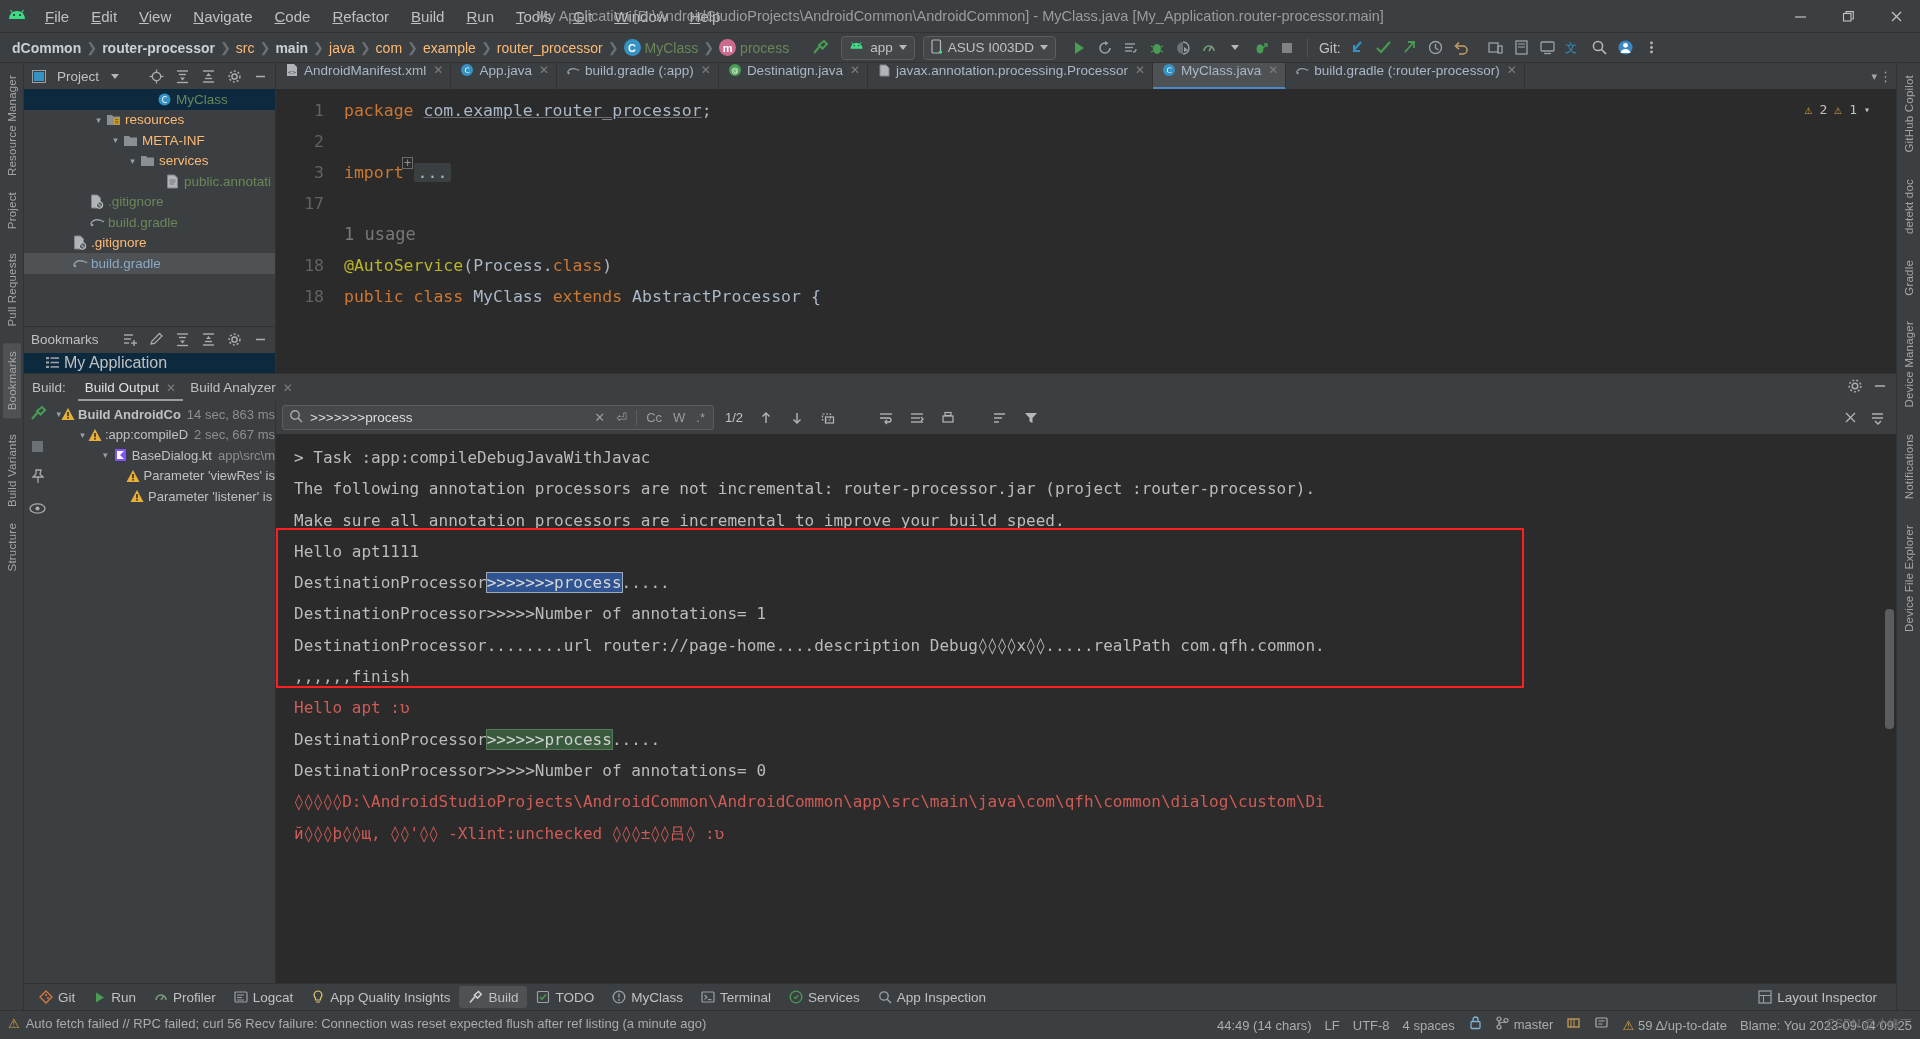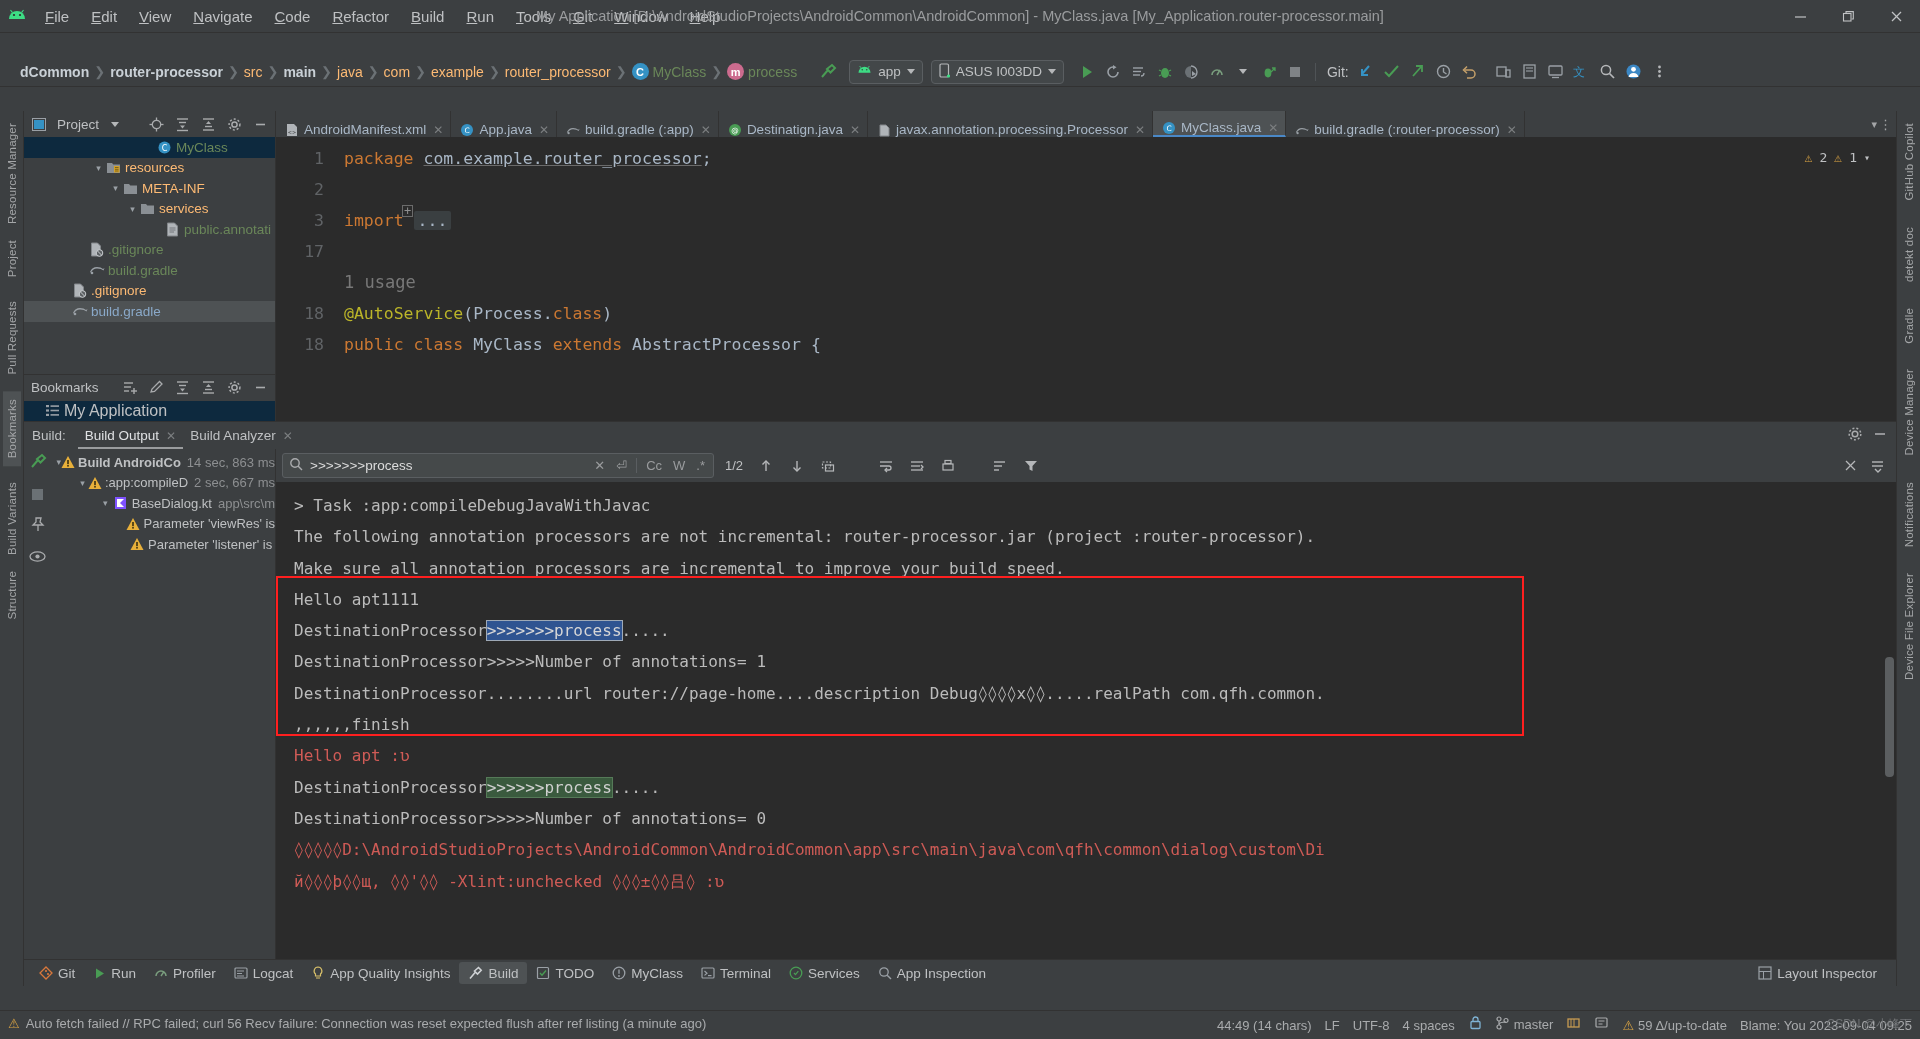--- a/index.html
+++ b/index.html
@@ -3,21 +3,21 @@
 <meta charset="utf-8">
 <style>
   * { box-sizing: border-box; margin: 0; padding: 0; }
   html, body {
     width: 1920px; height: 1039px;
     background: #3c3f41;
     font-family: "Liberation Sans", sans-serif;
     overflow: hidden;
     color: #bbbbbb;
   }
-  .app { position: relative; width: 1920px; height: 1036px; display: flex; flex-direction: column; gap: 24px; }
+  .app { position: relative; width: 1920px; height: 1036px; display: flex; flex-direction: column; }
 
   
   .titlebar {
     height: 33px; background: #3c3f41; display: flex; align-items: center;
     flex: 0 0 33px; position: relative; border-bottom: 1px solid #323232;
   }
   .android-logo { width: 34px; display: flex; align-items: center; justify-content: center; }
   .android-logo svg { display:block; }
   .menubar { display: flex; align-items: center; gap: 0px; }
   .menu-item {
@@ -27,21 +27,21 @@
   .win-title {
     position: absolute; left: 0; right: 0; text-align: center;
     font-size: 14.5px; color: #9a9c9e; pointer-events: none;
   }
   .win-buttons { margin-left: auto; display: flex; align-items: center; height: 33px; z-index: 3; }
   .win-btn { width: 48px; height: 33px; display: flex; align-items: center; justify-content: center; color: #c0c2c4; font-size: 15px; }
 
   
   .navbar {
     height: 30px; flex: 0 0 30px; display: flex; align-items: center;
-    background: #3c3f41; font-size: 14px; padding-left: 16px; border-bottom: 1px solid #323232;
+    background: #3c3f41; font-size: 14px; padding-left: 8px; border-bottom: 1px solid #323232;
   }
   .crumbs { display: flex; align-items: center; white-space: nowrap; }
   .crumb { color: #a9b7c6; padding: 0 4px; }
   .crumb.bold { font-weight: bold; color: #c9d0d6; }
   .crumb.dim { color: #fdba74; }
   .crumb-sep { color: #6b7175; font-size: 13px; padding: 0 1px; }
   .crumb-ico {
     display:inline-flex;align-items:center;justify-content:center;
     width:17px;height:17px;border-radius:50%;font-size:11px;font-weight:bold;color:#fff;margin-right:4px;
   }
@@ -99,21 +99,21 @@
 
   
   .bookmarks { flex: 0 0 auto; border-top: 1px solid #323232; background:#3c3f41; }
 
   
   .editor { flex:1 1 auto; display:flex; flex-direction:column; min-width:0; background:#2b2b2b; }
   .tabbar {
     height:26px; flex:0 0 26px; display:flex; align-items:stretch; background:#3c3f41;
     font-size:13.5px; overflow:hidden;
   }
-  .etab { display:flex; align-items:flex-end; gap:5px; padding: 0 7px 0 9px; color:#a9b7c6; white-space:nowrap; border-right:1px solid #323232; }
+  .etab { display:flex; align-items:flex-start; gap:5px; padding: 0 7px 0 9px; color:#a9b7c6; white-space:nowrap; border-right:1px solid #323232; }
   .etab.active { background:#4e5254; border-bottom:2px solid #4a88c7; }
   .etab .x { color:#7c7f81; font-size:12px; padding-left:2px; }
   .tabfile-ico { width:14px;height:14px;display:inline-flex;align-items:center;justify-content:center;font-size:10px; }
   .tabbar-right { margin-left:auto; display:flex; align-items:center; gap:2px; padding-right:4px; color:#a4a6a8; }
 
   .code {
     flex:1 1 auto; position:relative; overflow:hidden; background:#2b2b2b;
     font-family:"DejaVu Sans Mono", monospace; font-size:16.5px; line-height:31px;
   }
   .gutter { position:absolute; left:0; top:0; bottom:0; width:57px; background:#2b2b2b; color:#606366; text-align:right; padding-right:9px; padding-top:6px; }

